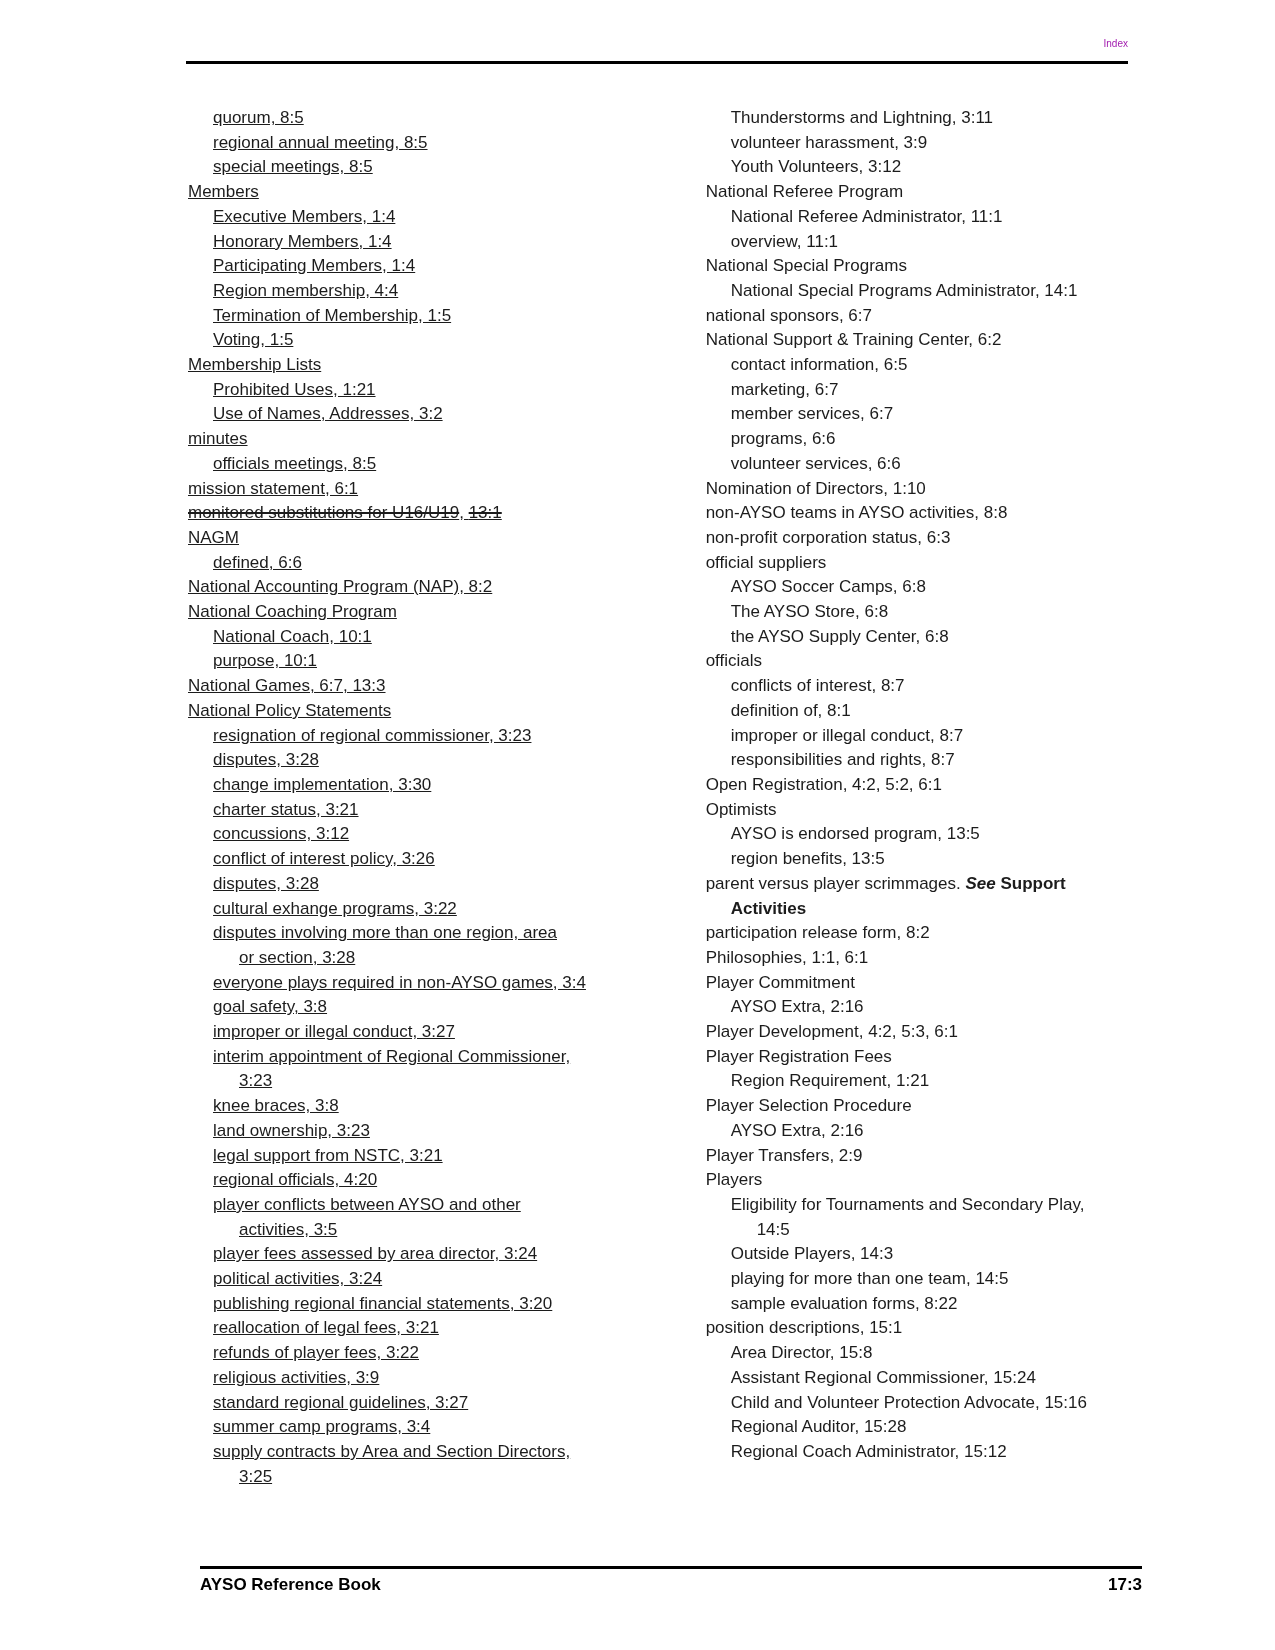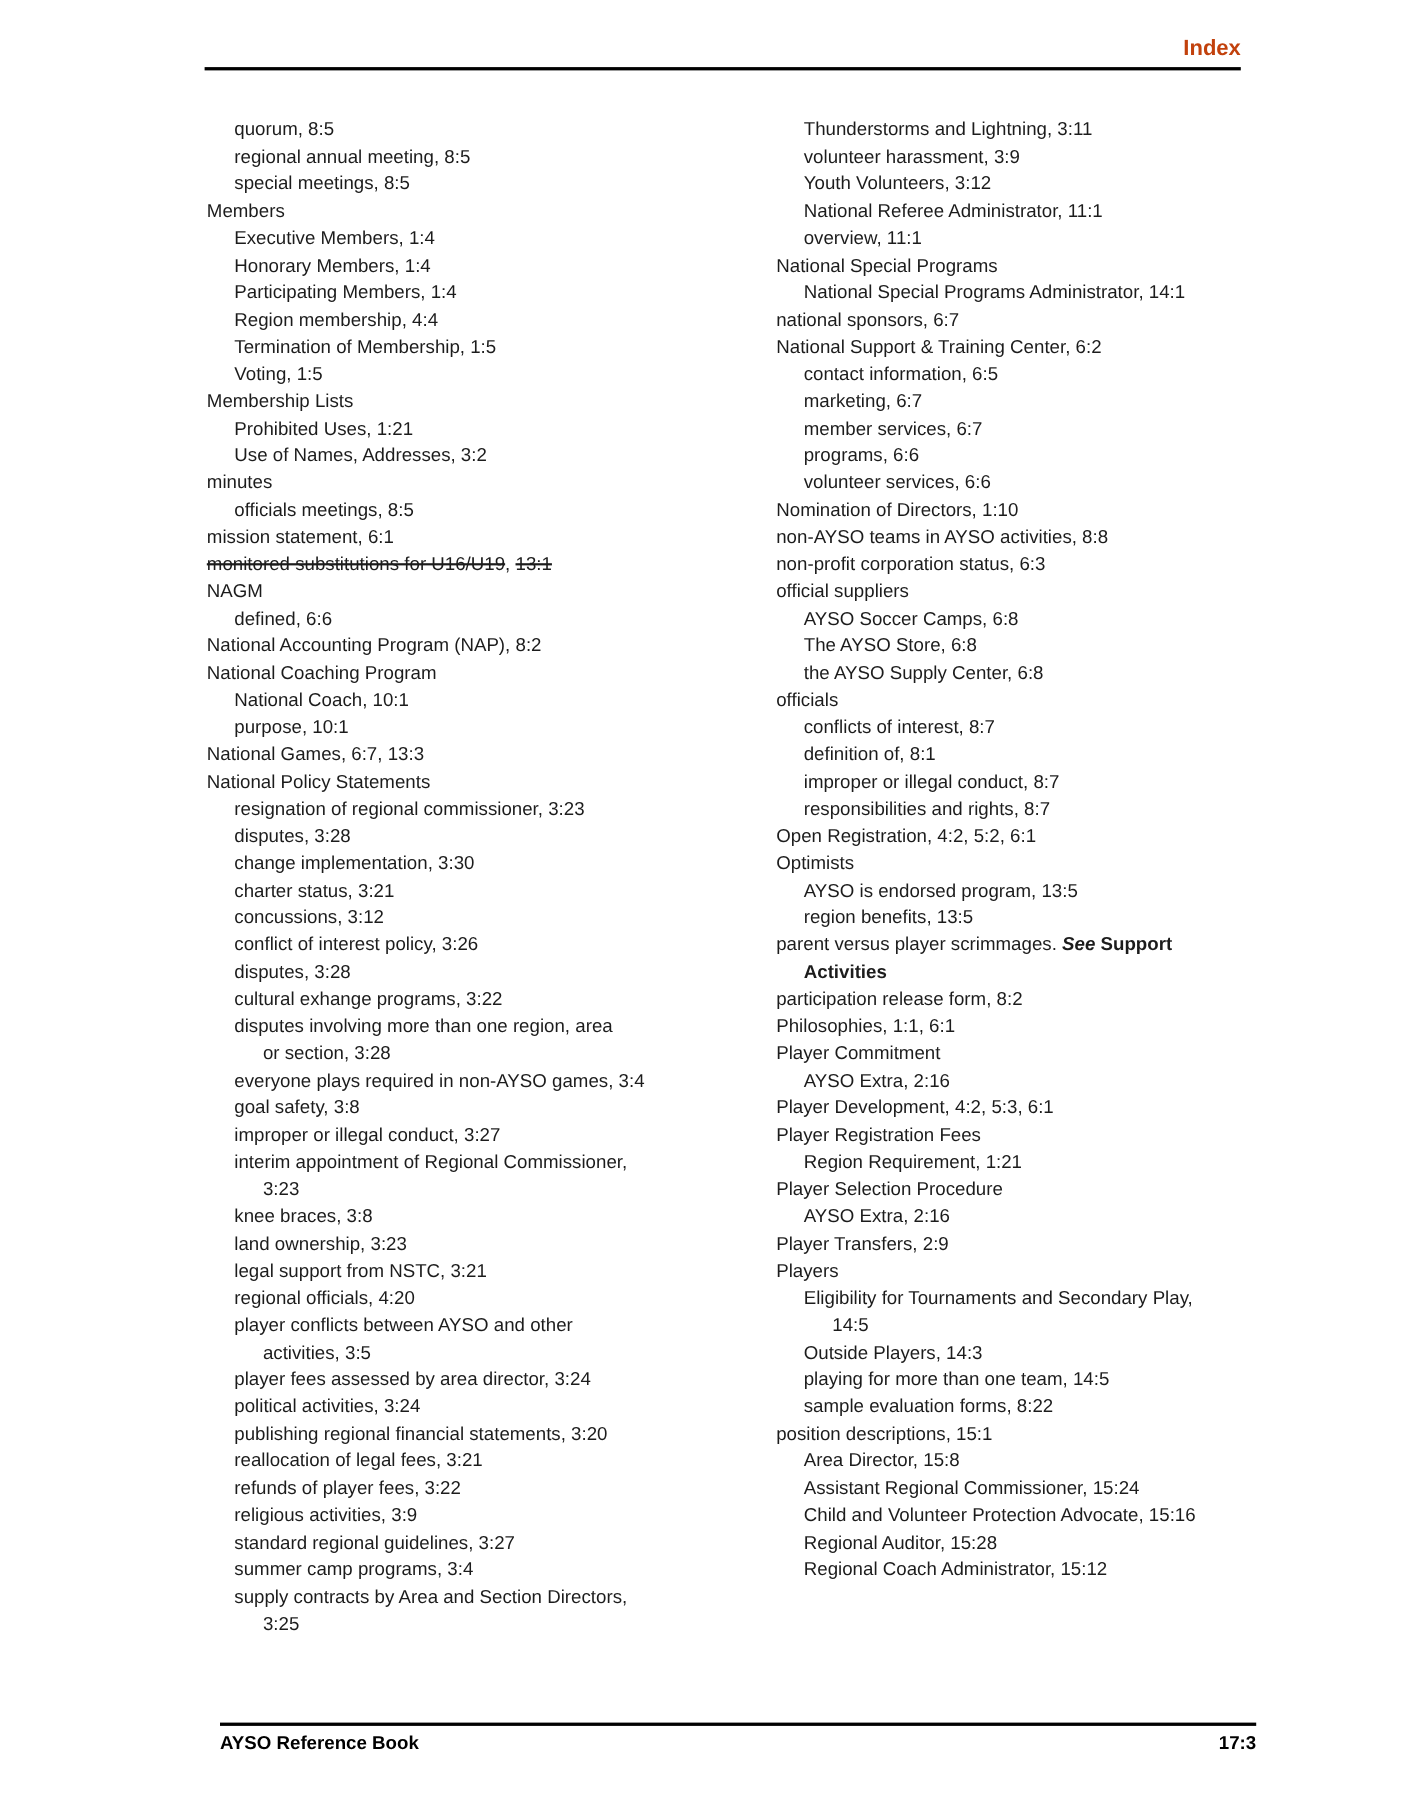--- a/index.html
+++ b/index.html
@@ -18,35 +18,34 @@
   }
   .content {
     margin-left: 186px;
     width: 942px;
   }
   .header {
     margin-top: 34px;
     padding-bottom: 7px;
     border-bottom: 3px solid #000000;
     text-align: right;
-    font-size: 20px;
+    font-size: 10px;
     line-height: 20px;
-    color: #c2410c;
-    font-weight: bold;
+    color: #a21caf;
   }
   .columns {
     display: flex;
     margin-top: 42px;
   }
   .col {
     font-size: 17px;
     line-height: 24.7px;
     margin-left: 21px;
   }
-  .col-left  { width: 508px; margin-left: 2px; }
+  .col-left  { width: 508px; margin-left: 2px; text-decoration: underline; }
   .col-right { width: 432px; }
   .line { white-space: nowrap; }
   .line.indent-0 { padding-left: 0; }
   .line.indent-1 { padding-left: 25px; }
   .line.indent-2 { padding-left: 51px; }
   .b { font-weight: bold; }
   .i { font-style: italic; }
   .strike { text-decoration: line-through; text-decoration-thickness: 2px; text-align: center; }
   .footer {
     position: absolute;
@@ -126,20 +125,21 @@
           <div class="line indent-1"><span>religious activities, 3:9</span></div>
           <div class="line indent-1"><span>standard regional guidelines, 3:27</span></div>
           <div class="line indent-1"><span>summer camp programs, 3:4</span></div>
           <div class="line indent-1"><span>supply contracts by Area and Section Directors,</span></div>
           <div class="line indent-2"><span>3:25</span></div>
         </div>
       <div class="col col-right" id="col-1">
           <div class="line indent-1"><span>Thunderstorms and Lightning, 3:11</span></div>
           <div class="line indent-1"><span>volunteer harassment, 3:9</span></div>
           <div class="line indent-1"><span>Youth Volunteers, 3:12</span></div>
+          <div class="line indent-0"><span>National Referee Program</span></div>
           <div class="line indent-1"><span>National Referee Administrator, 11:1</span></div>
           <div class="line indent-1"><span>overview, 11:1</span></div>
           <div class="line indent-0"><span>National Special Programs</span></div>
           <div class="line indent-1"><span>National Special Programs Administrator, 14:1</span></div>
           <div class="line indent-0"><span>national sponsors, 6:7</span></div>
           <div class="line indent-0"><span>National Support &amp; Training Center, 6:2</span></div>
           <div class="line indent-1"><span>contact information, 6:5</span></div>
           <div class="line indent-1"><span>marketing, 6:7</span></div>
           <div class="line indent-1"><span>member services, 6:7</span></div>
           <div class="line indent-1"><span>programs, 6:6</span></div>

